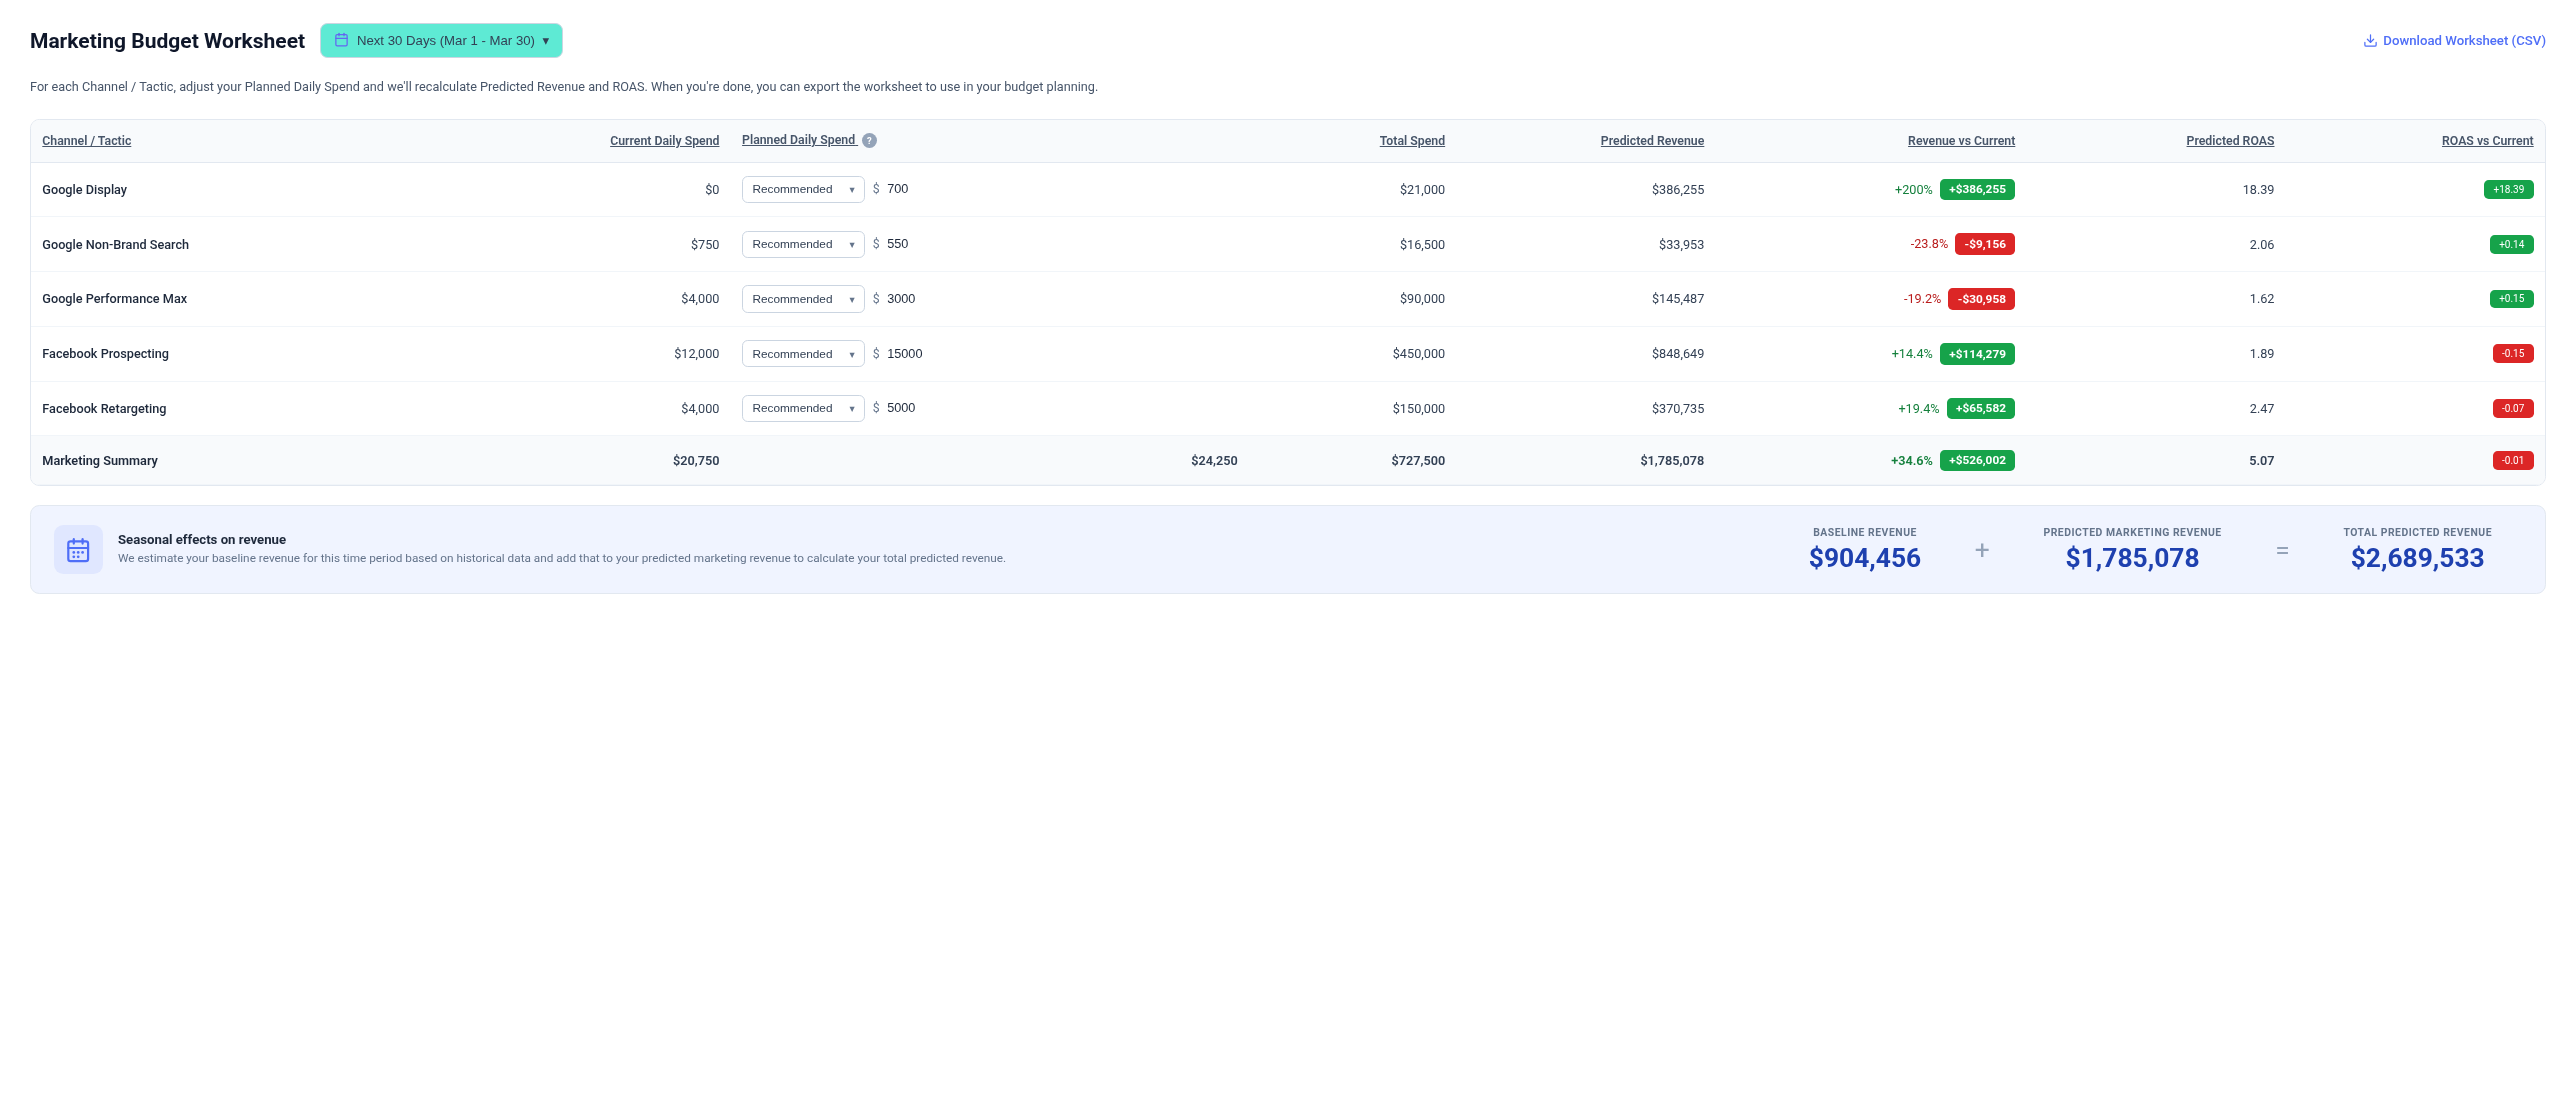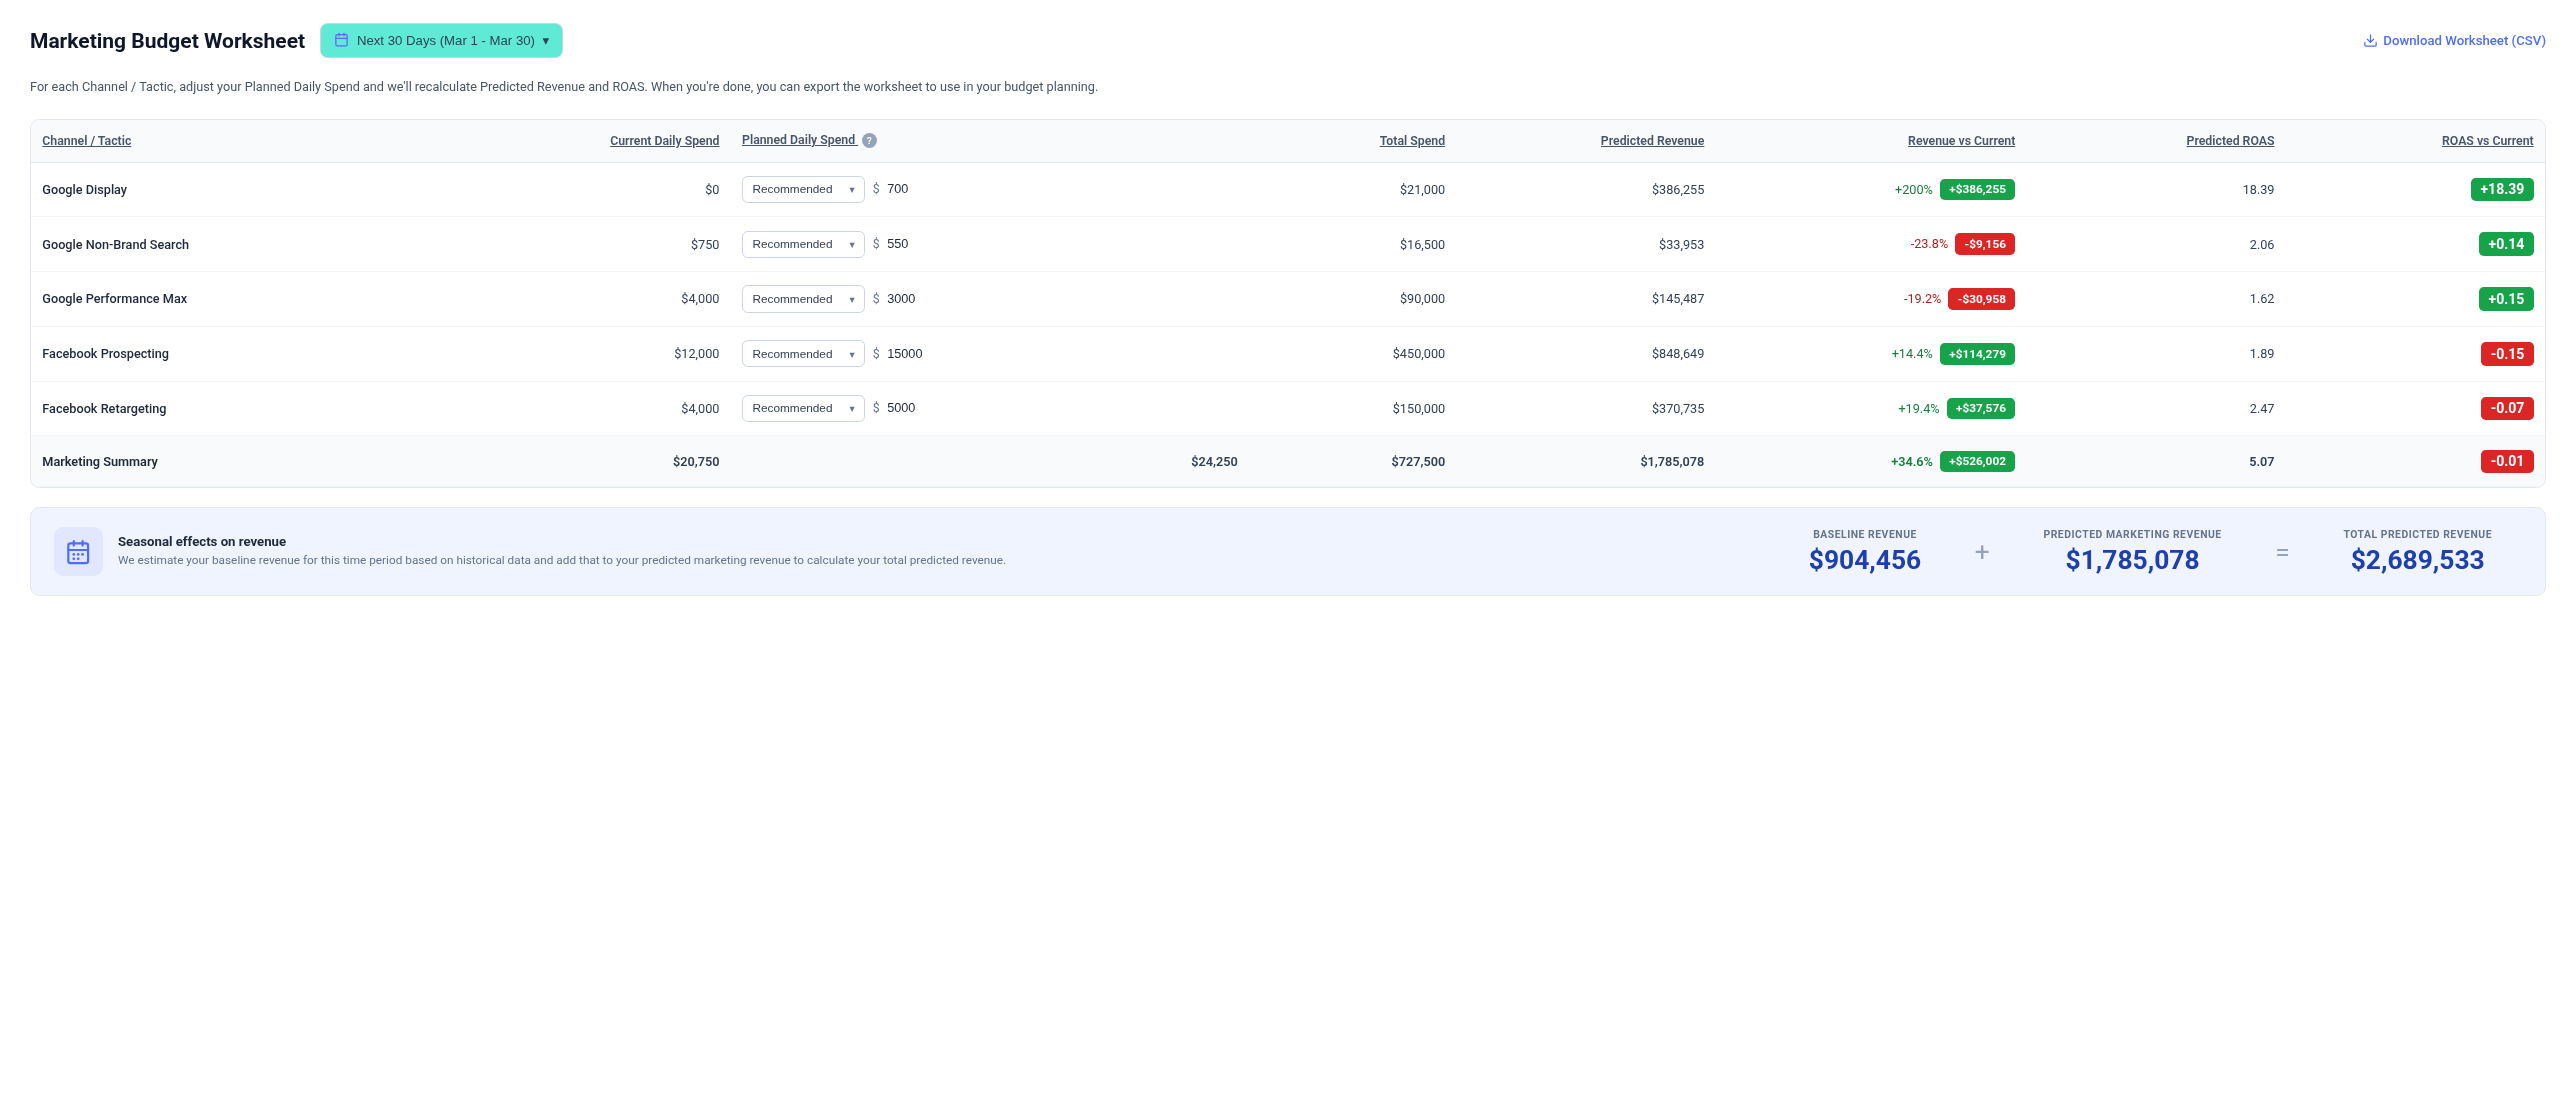--- a/index.html
+++ b/index.html
@@ -137,22 +137,22 @@
       font-weight: 700;
       color: #fff;
       margin-left: 3.8px;
     }
     .badge-green { background: #16a34a; }
     .badge-red { background: #dc2626; }
     .roas-badge {
       display: inline-block;
       padding: 3.8px 9.4px;
       border-radius: 4.7px;
-      font-size: 14px;
-      font-weight: 700;
+      font-size: 10px;
+      font-weight: 400;
       color: #fff;
     }
     .roas-green { background: #16a34a; }
     .roas-red { background: #dc2626; }
     .pct-positive { color: #15803d; }
     .pct-negative { color: #b91c1c; }
     .footer-panel {
       display: flex;
       align-items: center;
       gap: 15px;
@@ -385,21 +385,21 @@
           <span class="chevron">▾</span>
         </button>
         <span class="dollar-sign">$</span>
         <input class="amount-input" type="text" value="5000" style="">
       </div>
     </td>
     <td class="spend-cell">$150,000</td>
     <td class="spend-cell">$370,735</td>
     <td class="right">
       <span class="pct-positive">+19.4%</span>
-      <span class="badge badge-green">+$37,576</span>
+      <span class="badge badge-green">+$65,582</span>
     </td>
     <td class="spend-cell">2.47</td>
     <td class="right">
       <span class="roas-badge roas-red">-0.07</span>
     </td>
   </tr>
         <tr class="summary-row">
   <td class="channel-name">Marketing Summary</td>
   <td class="spend-cell">$20,750</td>
   <td class="spend-cell">$24,250</td>

